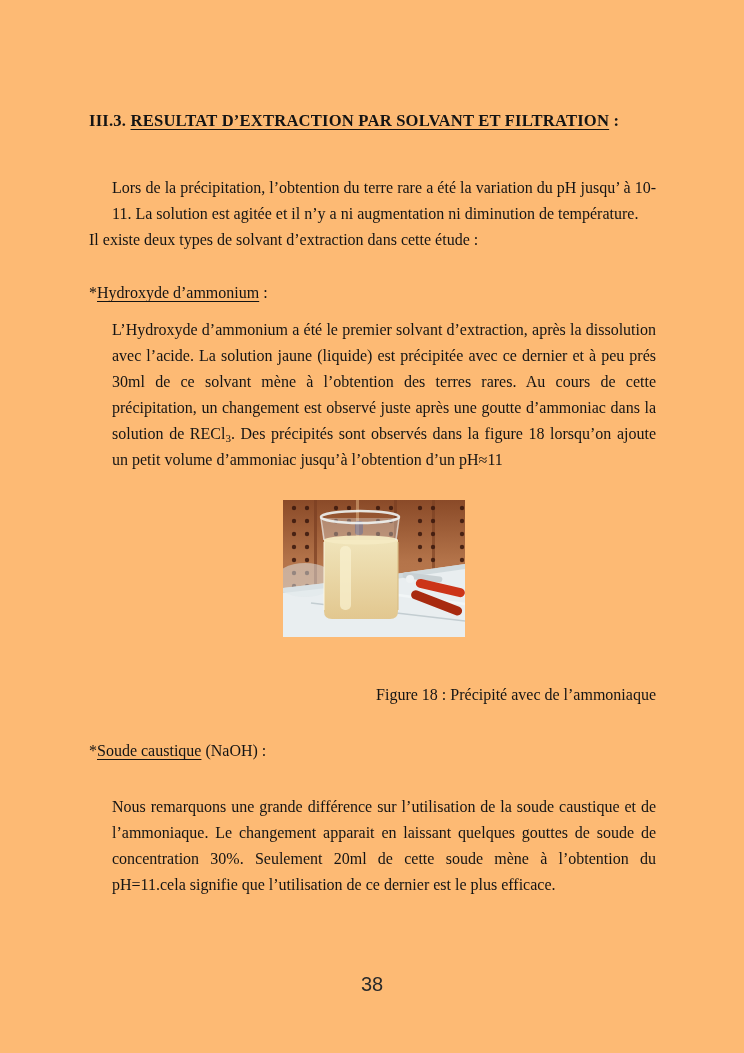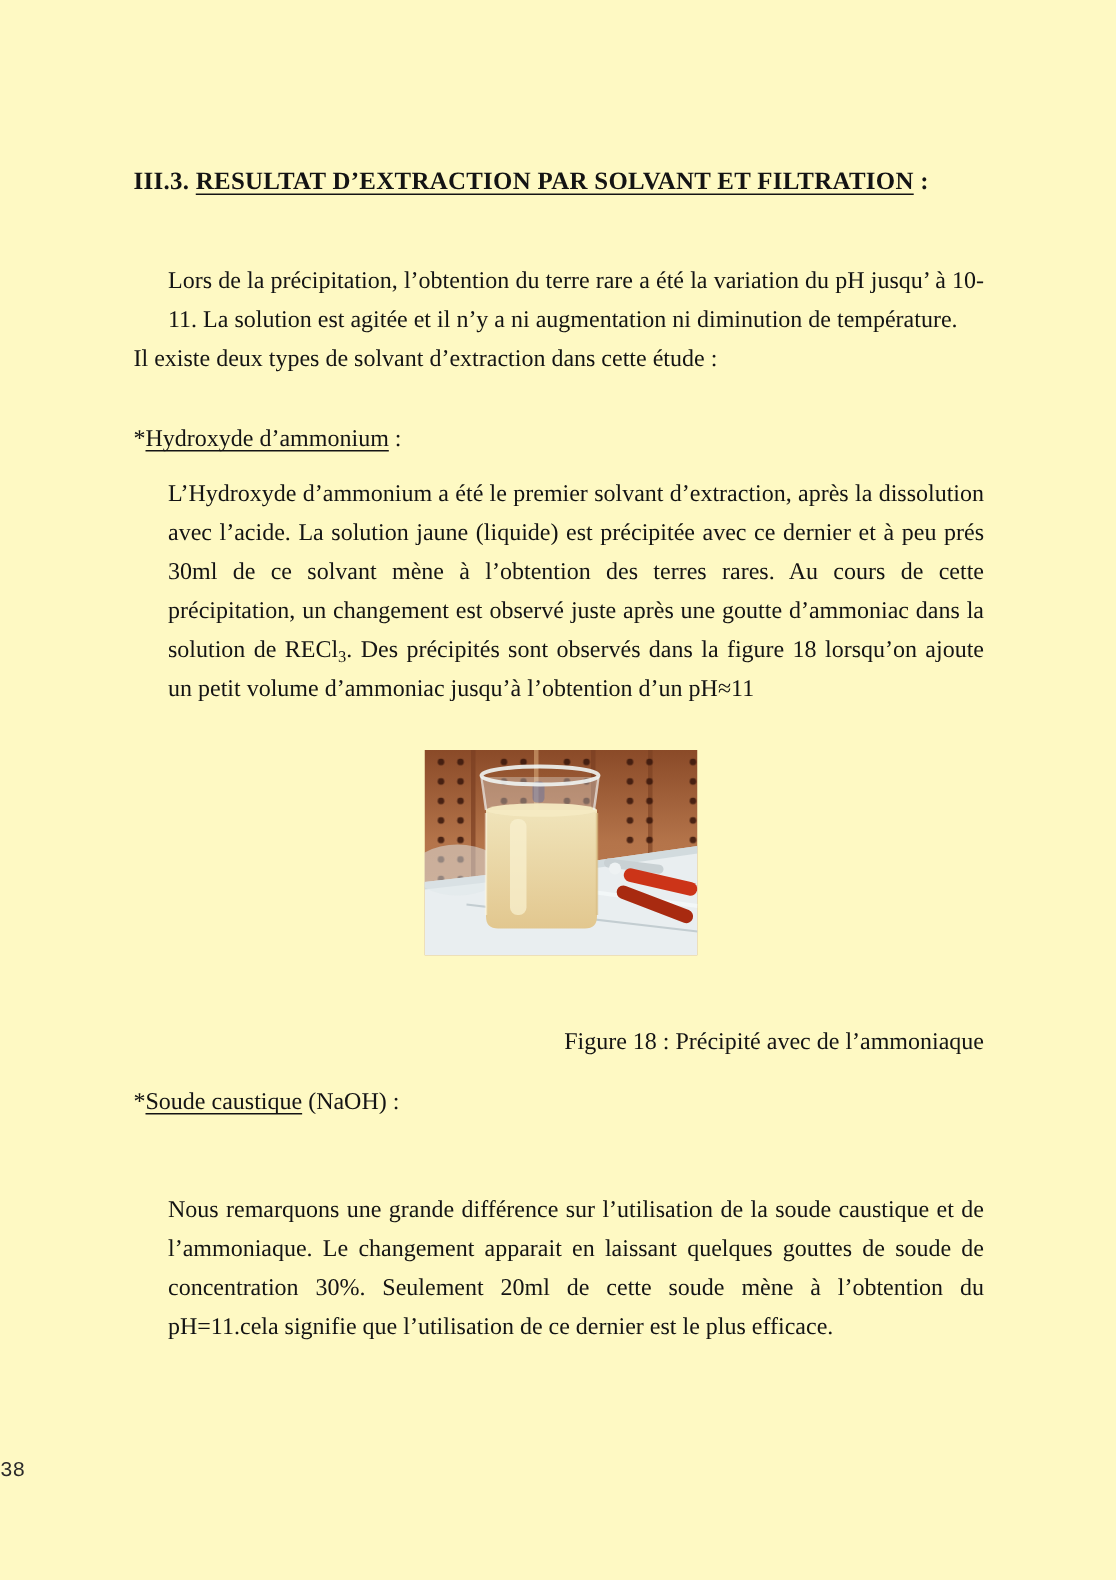--- a/index.html
+++ b/index.html
@@ -1,39 +1,40 @@
 <!DOCTYPE html>
 <html><head>
 <meta charset="utf-8">
 <style>
   html,body{margin:0;padding:0;background:#ffffff;}
   .page{
     position:relative;
     width:744px;height:1053px;
-    background:#fef9c3;
+    background:#fdba74;
     font-family:"Liberation Serif", serif;
     color:#141414;
     overflow:hidden;
   }
   .content{position:absolute;left:89px;top:0;width:567px;height:1053px;}
   .blk{position:absolute;left:0;right:0;margin:0;}
   .title{
     font-size:16.6px;font-weight:bold;line-height:22px;
     letter-spacing:.2px;
   }
   .u{text-decoration:underline;text-decoration-thickness:1.4px;text-underline-offset:2.5px;}
   .u-thin{text-decoration:underline;text-decoration-thickness:1px;text-underline-offset:2.5px;}
   .body{font-size:16px;line-height:26px;}
   .just{text-align:justify;text-justify:inter-word;margin-left:23px;}
   .center{text-align:right;}
   sub.chem{font-size:11px;line-height:0;vertical-align:-3px;}
   .pagenum{
     position:absolute;left:0;right:0;top:973px;
-    font-family:Liberation Mono, monospace;
-    font-size:14px;color:#2a2a2a;
+    text-align:center;
+    font-family:Liberation Sans, sans-serif;
+    font-size:20px;color:#2a2a2a;
   }
   .figure-wrap{
     position:absolute;left:283px;top:500px;width:182px;height:137px;
   }
   .figure-wrap svg{display:block;width:182px;height:137px;}
 </style>
 </head>
 <body>
 
 <div class="page">
@@ -44,21 +45,21 @@
     <p class="blk body just" style="top:175px">Lors de la précipitation, l’obtention du terre rare a été la variation du pH jusqu’ à 10-11. La solution est agitée et il n’y a ni augmentation ni diminution de température.</p>
 
     <p class="blk body" style="top:280px"><span>*</span><span class="u-thin">Hydroxyde d’ammonium</span><span> :</span></p>
 
     <p class="blk body" style="top:227px">Il existe deux types de solvant d’extraction dans cette étude :</p>
 
     <p class="blk body just" style="top:317px"><span>L’Hydroxyde d’ammonium a été le premier solvant d’extraction, après la dissolution avec l’acide. La solution jaune (liquide) est précipitée avec ce dernier et à peu prés 30ml de ce solvant mène à l’obtention des terres rares. Au cours de cette précipitation, un changement est observé juste après une goutte d’ammoniac dans la solution de RECl</span><sub class="chem">3</sub><span>. Des précipités sont observés dans la figure 18 lorsqu’on ajoute un petit volume d’ammoniac  jusqu’à l’obtention d’un pH≈11</span></p>
 
     <p class="blk body center" style="top:682px">Figure 18 : Précipité avec de l’ammoniaque</p>
 
-    <p class="blk body" style="top:722px"><span>*</span><span class="u-thin">Soude caustique</span><span> (NaOH) :</span></p>
+    <p class="blk body" style="top:738px"><span>*</span><span class="u-thin">Soude caustique</span><span> (NaOH) :</span></p>
 
     <p class="blk body just" style="top:794px">Nous remarquons une grande différence sur l’utilisation de la soude caustique et de l’ammoniaque. Le changement apparait en laissant quelques gouttes de soude de concentration 30%. Seulement 20ml de cette soude mène à l’obtention du  pH=11.cela signifie que l’utilisation de ce dernier est le plus efficace.</p>
 
 
   </div>
 
   <div class="figure-wrap">
     <svg viewBox="0 0 182 137">
       <defs>
         <linearGradient id="board" x1="0" y1="0" x2="0" y2="1">

